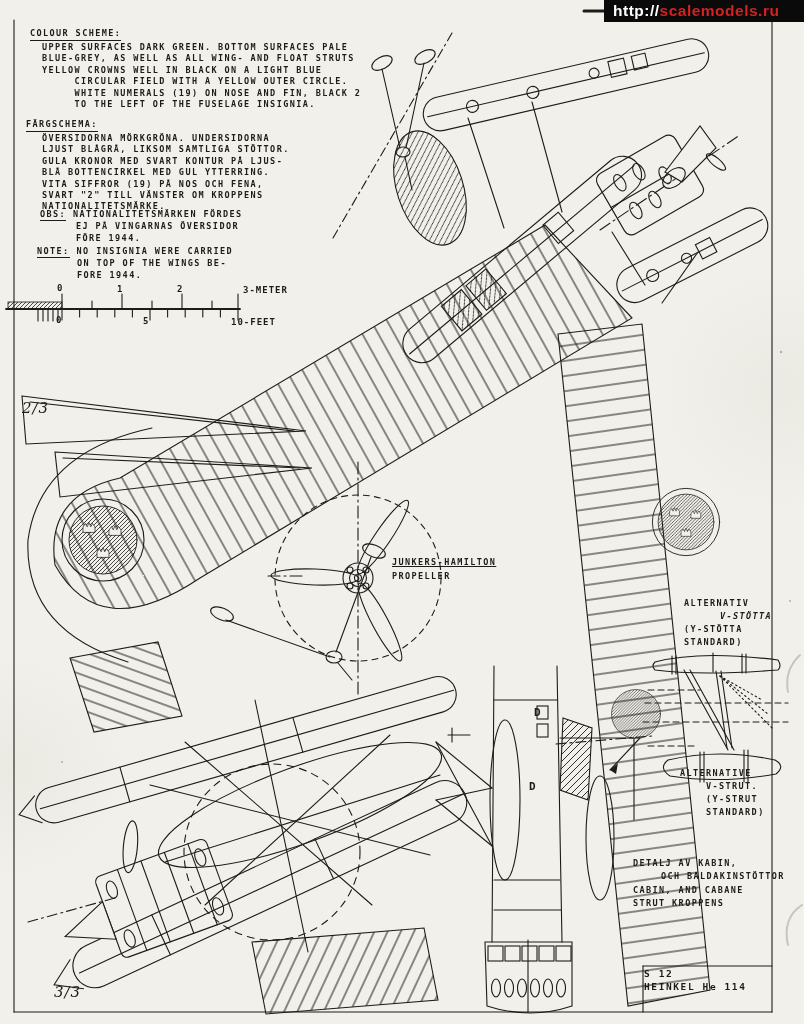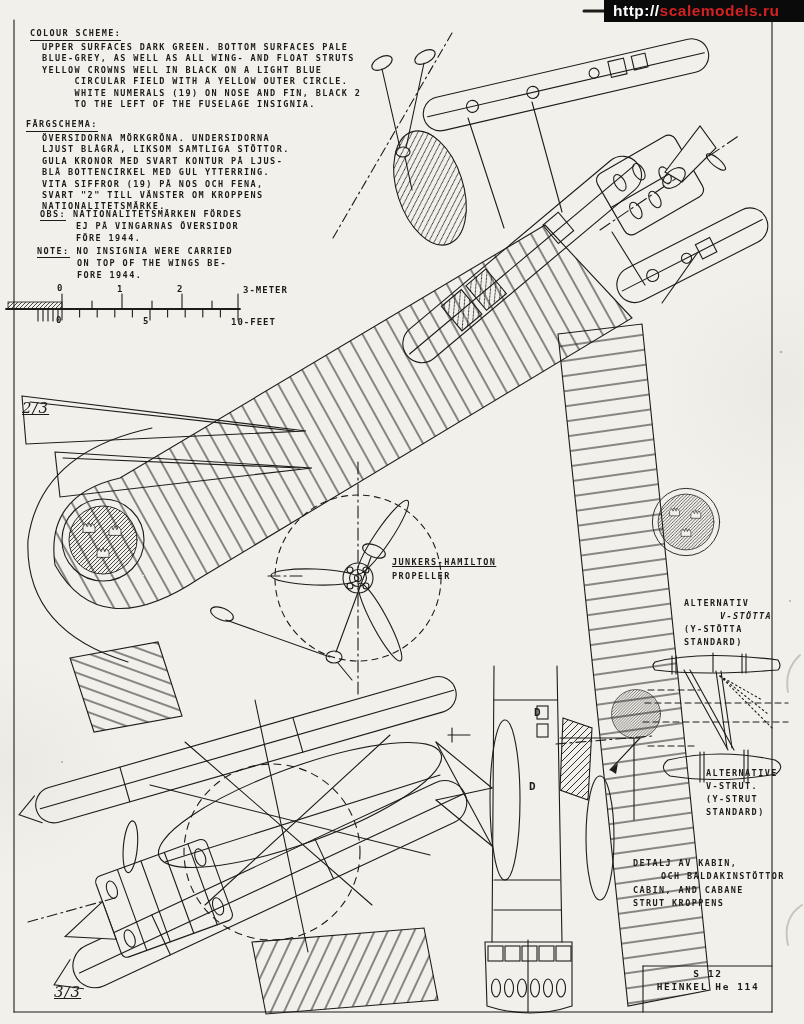--- a/index.html
+++ b/index.html
@@ -12,29 +12,29 @@
     font-family:"DejaVu Sans Mono", monospace;
   }
   .tw{
     position:absolute;color:#1d1c1a;white-space:pre;
     font:700 8.5px/11px "DejaVu Sans Mono", monospace;letter-spacing:1.4px;
   }
   .tw-head{border-bottom:1.2px solid #1d1c1a;padding-bottom:1px;}
   .num{font:700 9px "DejaVu Sans Mono", monospace;letter-spacing:1px;}
   .hand{
     position:absolute;color:#1d1c1a;
-    font:italic 400 15px "DejaVu Serif", serif;letter-spacing:1px;text-decoration:underline;
+    font:italic 400 15px "DejaVu Serif", serif;letter-spacing:1px;
   }
   .marker{font:700 11px "DejaVu Sans Mono", monospace;}
   .banner{
     position:absolute;left:604px;top:0;width:200px;height:22px;
     display:flex;align-items:center;padding-left:9px;box-sizing:border-box;
     font:700 15.5px "Liberation Sans", sans-serif;letter-spacing:0.5px;
   }
-  .titleblock{position:absolute;left:644px;width:128px;text-align:center;color:#1d1c1a;
+  .titleblock{position:absolute;left:644px;width:128px;text-align:left;color:#1d1c1a;
     font:700 9.5px "DejaVu Sans Mono", monospace;letter-spacing:1.6px;white-space:pre;}
   svg{position:absolute;left:0;top:0;}
 </style>
 </head>
 <body>
 
 <div class="page">
 
 <svg width="804" height="1024" viewBox="0 0 804 1024">
   <defs>
@@ -385,21 +385,21 @@
 <div class="hand" style="left:54px;top:983px;">3/3</div>
 
 <div class="tw" style="left:392px;top:557px;text-decoration:underline;">JUNKERS-HAMILTON</div>
 <div class="tw" style="left:392px;top:571px;">PROPELLER</div>
 
 <div class="tw" style="left:684px;top:598px;">ALTERNATIV</div>
 <div class="tw" style="left:720px;top:611px;font-style:italic;">V-STÖTTA</div>
 <div class="tw" style="left:684px;top:624px;">(Y-STÖTTA</div>
 <div class="tw" style="left:684px;top:637px;">STANDARD)</div>
 
-<div class="tw" style="left:706px;top:768px;text-align:right;">ALTERNATIVE</div>
+<div class="tw" style="left:680px;top:768px;text-align:right;">ALTERNATIVE</div>
 <div class="tw" style="left:706px;top:781px;">V-STRUT.</div>
 <div class="tw" style="left:706px;top:794px;">(Y-STRUT</div>
 <div class="tw" style="left:706px;top:807px;">STANDARD)</div>
 
 <div class="tw" style="left:633px;top:858px;">DETALJ AV KABIN,</div>
 <div class="tw" style="left:633px;top:871px;margin-left:28px;">OCH BALDAKINSTÖTTOR</div>
 <div class="tw" style="left:633px;top:885px;">CABIN, AND CABANE</div>
 <div class="tw" style="left:633px;top:898px;">STRUT KROPPENS</div>
 
 <div class="tw marker" style="left:534px;top:706px;">D</div>

